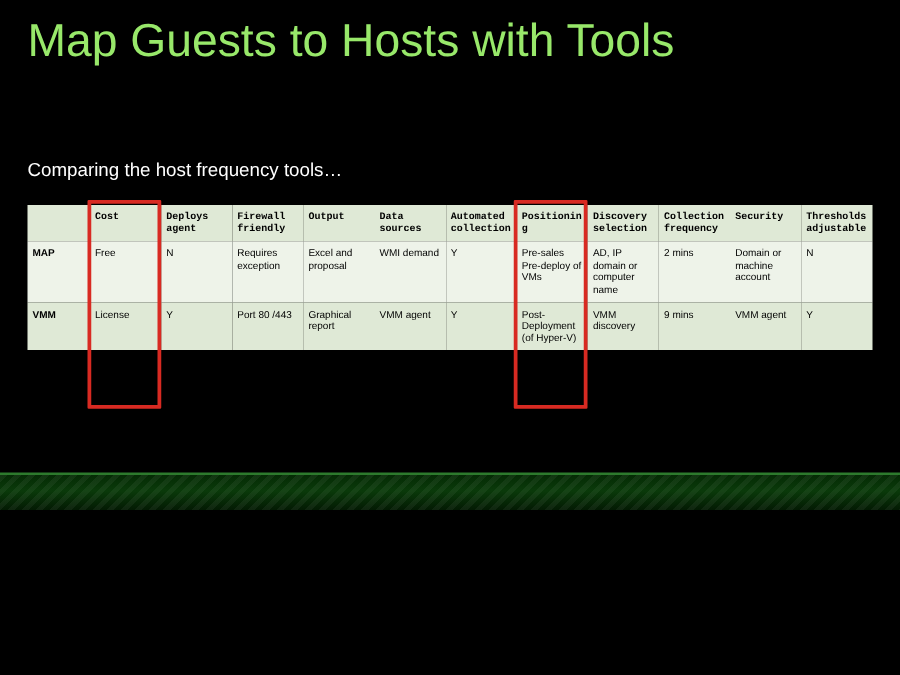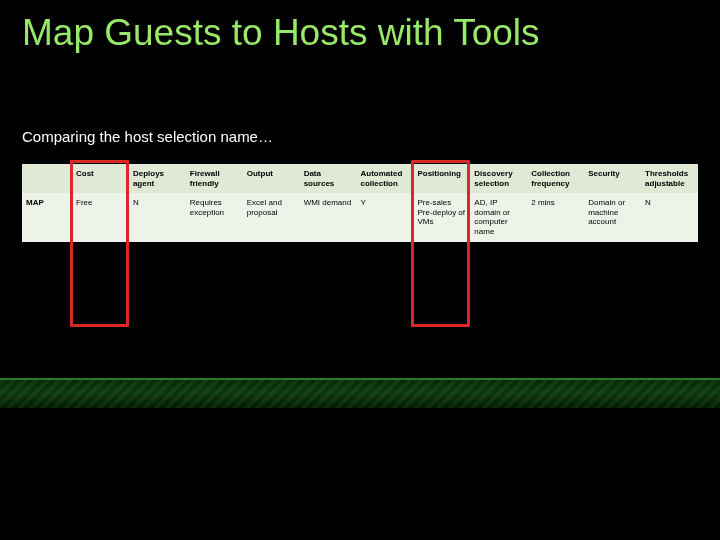--- a/index.html
+++ b/index.html
@@ -2,36 +2,36 @@
 <html><head>
 <meta charset="utf-8">
 <style>
   html,body{margin:0;padding:0;width:720px;height:540px;background:#000;font-family:"Segoe UI",Arial,sans-serif;overflow:hidden;}
   .slide{position:relative;width:720px;height:408px;background:#000;}
   .title{position:absolute;top:12px;left:22px;font-size:37px;font-weight:400;color:#98e86a;letter-spacing:0px;}
   .subtitle{position:absolute;top:128px;left:22px;font-size:15px;color:#fff;}
   .table-wrap{position:absolute;top:164px;left:22px;right:22px;}
   table{border-collapse:collapse;width:100%;table-layout:fixed;font-size:8px;color:#000;}
   th,td{padding:5px 4px;text-align:left;vertical-align:top;line-height:1.2;word-wrap:break-word;}
-  thead th{background:#dfe9d6;font-weight:700;}
+  thead th{background:#dfe9d6;font-weight:700;font-family:Liberation Mono, monospace;}
   tbody tr:nth-child(odd) td{background:#eef3e9;}
   tbody tr:nth-child(even) td{background:#dfe9d6;}
   tbody td.rowhead{font-weight:700;margin-top:16px;}
   th.rowhead-col,td.rowhead-col{width:42px;}
   .hl{position:absolute;border:3px solid #d82a22;border-radius:1px;pointer-events:none;}
   .footer{position:absolute;left:0;right:0;bottom:0;height:28px;background:linear-gradient(180deg,#052b05 0%, #0a3a0a 45%, #031a03 100%);}
   .footer::before{content:"";position:absolute;inset:0;background:repeating-linear-gradient(135deg,rgba(255,255,255,0.05) 0 4px,transparent 4px 8px);}
   .footer::after{content:"";position:absolute;left:0;right:0;top:-2px;height:2px;background:#2d7a2d;}
 </style>
 </head>
 <body>
 <div class="slide">
 
   <div class="title">Map Guests to Hosts with Tools</div>
-  <div class="subtitle">Comparing the host selection name…</div>
+  <div class="subtitle">Comparing the host frequency tools…</div>
 
   <div class="table-wrap">
     <table>
       <thead>
         <tr>
           <th class="rowhead-col"></th>
           <th>Cost</th>
           <th>Deploys agent</th>
           <th>Firewall friendly</th>
           <th>Output</th>
@@ -52,20 +52,34 @@
           <td>Requires exception</td>
           <td>Excel and proposal</td>
           <td>WMI demand</td>
           <td>Y</td>
           <td>Pre-sales Pre-deploy of VMs</td>
           <td>AD, IP domain or computer name</td>
           <td>2 mins</td>
           <td>Domain or machine account</td>
           <td>N</td>
         </tr>
+        <tr>
+          <td class="rowhead rowhead-col">VMM</td>
+          <td>License</td>
+          <td>Y</td>
+          <td>Port 80 /443</td>
+          <td>Graphical report</td>
+          <td>VMM agent</td>
+          <td>Y</td>
+          <td>Post-Deployment (of Hyper-V)</td>
+          <td>VMM discovery</td>
+          <td>9 mins</td>
+          <td>VMM agent</td>
+          <td>Y</td>
+        </tr>
       </tbody>
     </table>
     <div class="hl" id="hl0" style="left: 48px; top: -4px; width: 52.9062px; height: 161.125px;"></div>
     <div class="hl" id="hl1" style="left: 389.438px; top: -4px; width: 52.9062px; height: 161.125px;"></div>
   </div>
 
   <div class="footer"></div>
 </div>
 
 </body></html>

